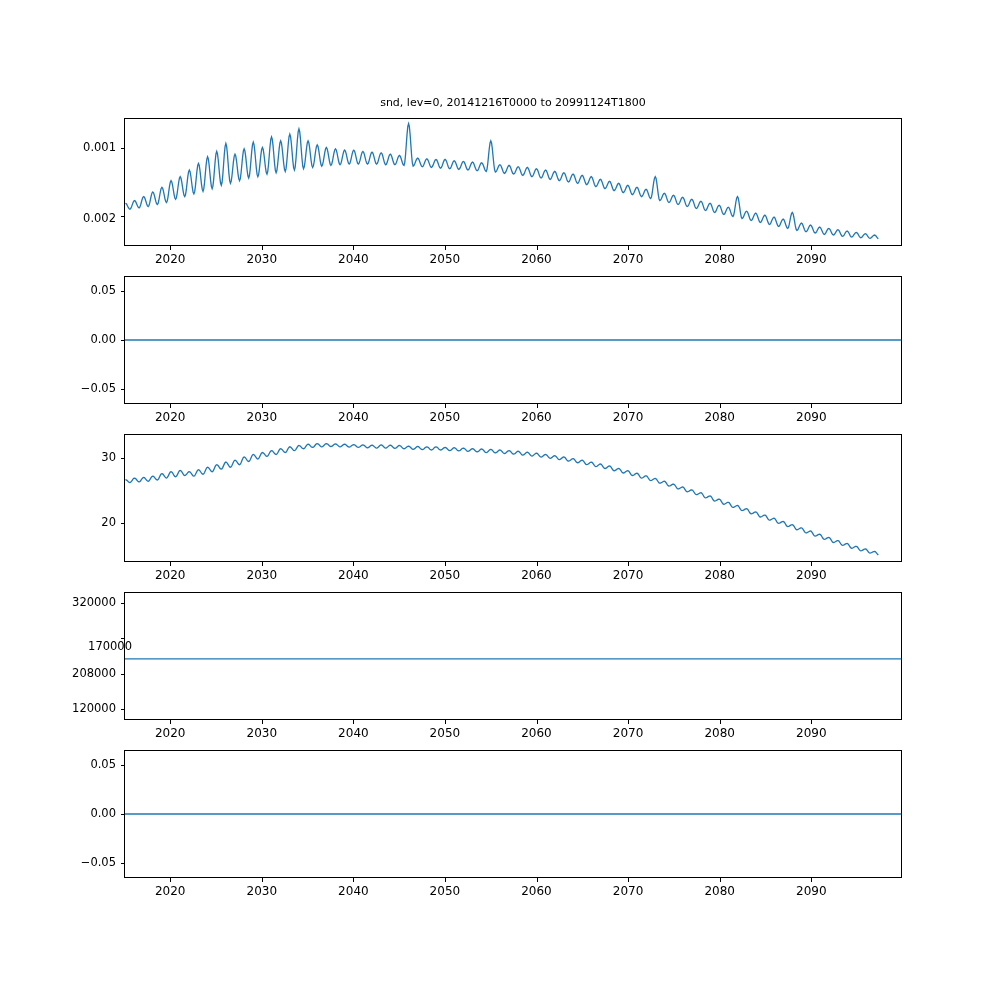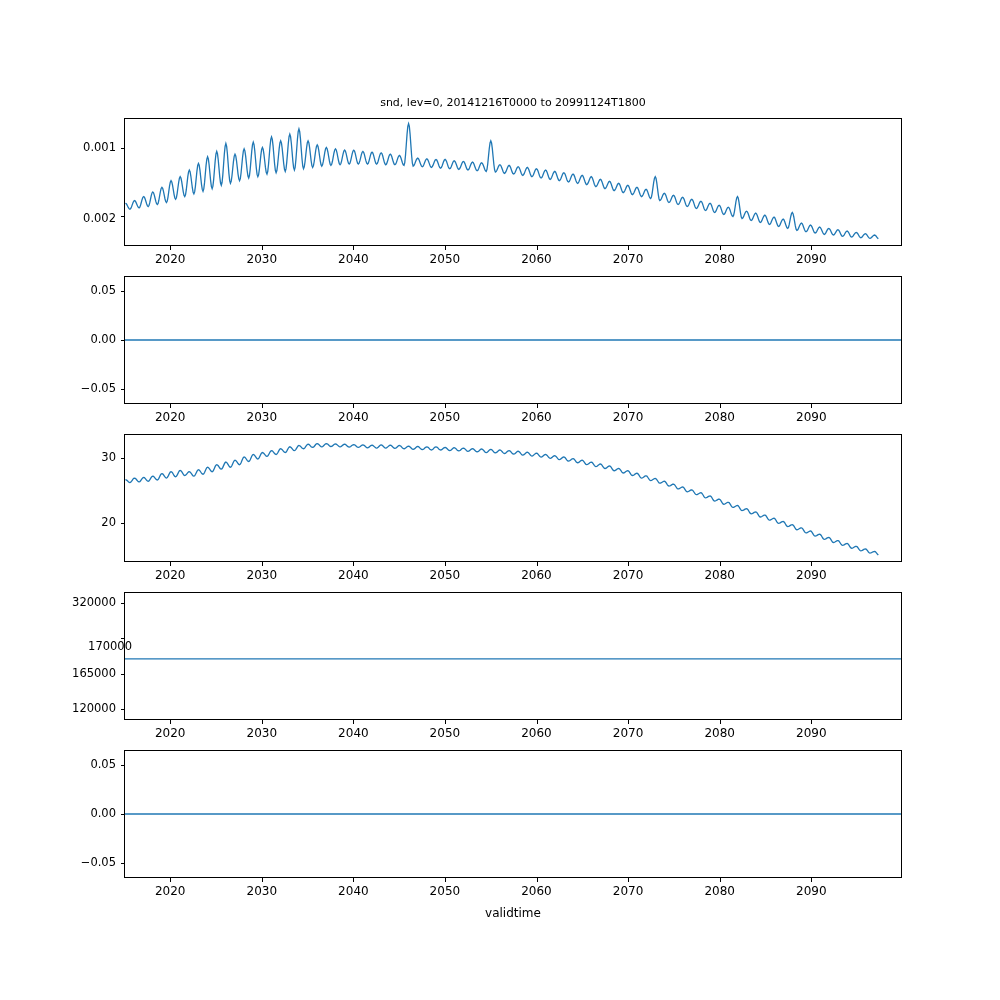--- a/index.html
+++ b/index.html
@@ -159,21 +159,21 @@
     <div class="panel" style="left: 124px; top: 592px; width: 778px; height: 128px;">
       <div class="axes-frame">
         <svg viewBox="0 0 778 128" preserveAspectRatio="none">
           <path d="M 0 66.84 L 778 66.84" fill="none" stroke="#1f77b4" stroke-width="1.3" vector-effect="non-scaling-stroke"></path>
         </svg>
       </div>
     </div>
     <div class="tick-mark" style="left: 120.5px; top: 709.3px; width: 3.5px; height: 1px;"></div>
     <div class="tick-label-y" style="left: 64px; width: 52px; top: 701.3px;">120000</div>
     <div class="tick-mark" style="left: 120.5px; top: 673.8px; width: 3.5px; height: 1px;"></div>
-    <div class="tick-label-y" style="left: 64px; width: 52px; top: 665.8px;">165000</div>
+    <div class="tick-label-y" style="left: 64px; width: 52px; top: 665.8px;">208000</div>
     <div class="tick-mark" style="left: 120.5px; top: 638.2px; width: 3.5px; height: 1px;"></div>
     <div class="tick-label-y" style="left: 80px; width: 52px; top: 630.2px; margin-top: 9px;">170000</div>
     <div class="tick-mark" style="left: 120.5px; top: 602.7px; width: 3.5px; height: 1px;"></div>
     <div class="tick-label-y" style="left: 64px; width: 52px; top: 594.7px;">320000</div>
     <div class="tick-mark" style="left: 170.2px; top: 720px; width: 1px; height: 3.5px;"></div>
     <div class="tick-label-x" style="left: 145.2px; width: 50px; top: 726px;">2020</div>
     <div class="tick-mark" style="left: 261.8px; top: 720px; width: 1px; height: 3.5px;"></div>
     <div class="tick-label-x" style="left: 236.8px; width: 50px; top: 726px;">2030</div>
     <div class="tick-mark" style="left: 353.4px; top: 720px; width: 1px; height: 3.5px;"></div>
     <div class="tick-label-x" style="left: 328.4px; width: 50px; top: 726px;">2040</div>
@@ -209,14 +209,13 @@
     <div class="tick-mark" style="left: 444.9px; top: 878px; width: 1px; height: 3.5px;"></div>
     <div class="tick-label-x" style="left: 419.9px; width: 50px; top: 884px;">2050</div>
     <div class="tick-mark" style="left: 536.5px; top: 878px; width: 1px; height: 3.5px;"></div>
     <div class="tick-label-x" style="left: 511.5px; width: 50px; top: 884px;">2060</div>
     <div class="tick-mark" style="left: 628.1px; top: 878px; width: 1px; height: 3.5px;"></div>
     <div class="tick-label-x" style="left: 603.1px; width: 50px; top: 884px;">2070</div>
     <div class="tick-mark" style="left: 719.7px; top: 878px; width: 1px; height: 3.5px;"></div>
     <div class="tick-label-x" style="left: 694.7px; width: 50px; top: 884px;">2080</div>
     <div class="tick-mark" style="left: 811.3px; top: 878px; width: 1px; height: 3.5px;"></div>
     <div class="tick-label-x" style="left: 786.3px; width: 50px; top: 884px;">2090</div>
-    <div class="xlabel" style="left: 124px; width: 778px; top: 906px;">validtime</div>
   </div>
 
 </body></html>

